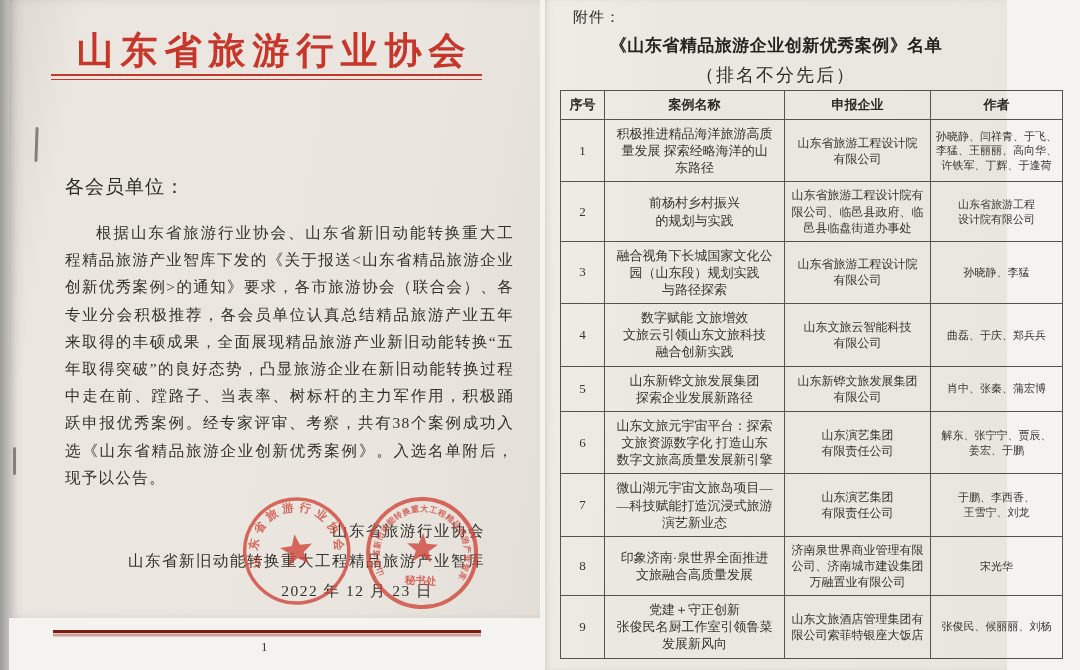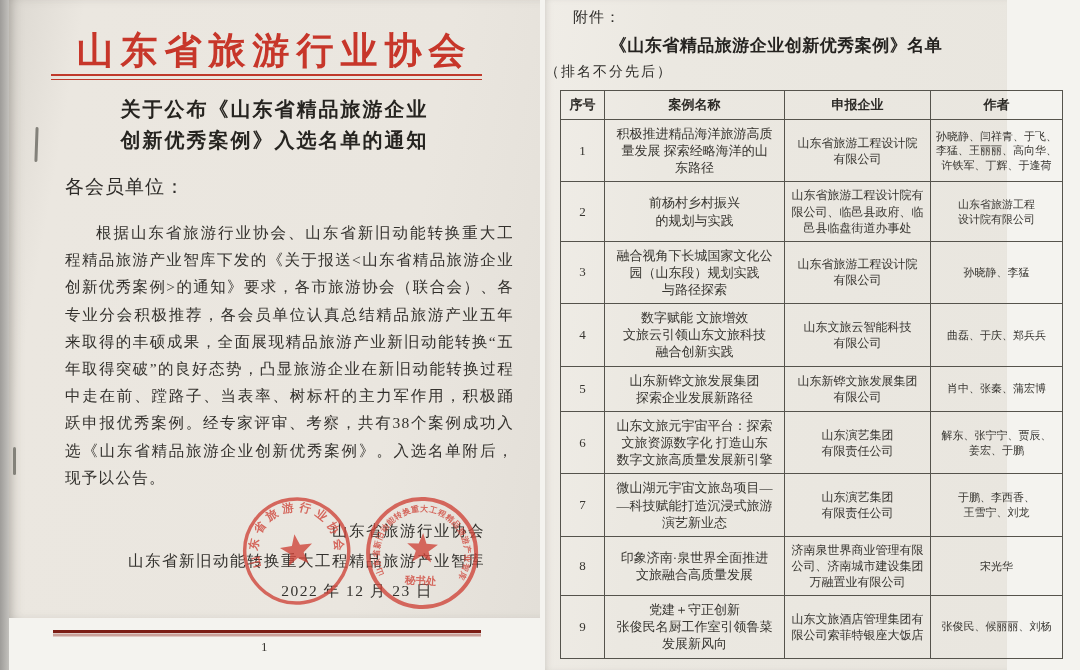--- a/index.html
+++ b/index.html
@@ -39,22 +39,22 @@
   .bottom-rule{position:absolute;left:44px;top:630px;width:428px;height:2.5px;
     background:#7c1d15;box-shadow:0 3.5px 0 rgba(150,60,48,.45);}
   .page-num{position:absolute;left:252px;top:639px;font-size:13px;color:#3a3833;}
   
   .page-right{position:absolute;left:545px;top:0;width:462px;height:670px;
     background:linear-gradient(95deg,#f0ede7 0%,#ebe8e1 25%,#e9e6df 100%);
     box-shadow:inset 4px 0 8px -5px rgba(120,115,110,.4);color:#2e2c29;}
   .attach-label{position:absolute;left:28px;top:8px;font-size:15px;letter-spacing:1px;}
   .list-title{position:absolute;left:0;right:0;top:34px;text-align:center;
     font-size:17px;font-weight:bold;letter-spacing:.5px;color:#24221f;}
-  .list-subtitle{position:absolute;left:0;right:0;top:63px;text-align:left;
-    font-size:14px;letter-spacing:2px;}
+  .list-subtitle{position:absolute;left:0;right:0;top:63px;text-align:center;
+    font-size:18px;letter-spacing:2px;}
   table.case-table{position:absolute;left:15px;top:90px;width:502px;
     border-collapse:collapse;table-layout:fixed;}
   .case-table th,.case-table td{
     border:1px solid #55534c;text-align:center;vertical-align:middle;
     white-space:pre-line;color:#373530;padding:5px 3px;}
   .case-table th{font-size:13px;font-weight:bold;padding:5px 2px;color:#2c2a26;}
   .case-table td.c-no{font-size:13px;}
   .case-table td.c-case{font-size:13px;line-height:1.32;}
   .case-table td.c-company{font-size:12px;line-height:1.34;}
   .case-table td.c-author{font-size:11px;line-height:1.34;margin-left:40px;}
@@ -67,24 +67,20 @@
   <div class="edge-dark"></div>
 
   <div class="page-left">
     <div class="staple s1"></div>
     <div class="staple s2"></div>
 
     <div class="org-title">山东省旅游行业协会</div>
     <div class="red-rule r1"></div>
     <div class="red-rule r2"></div>
 
-    <div class="doc-title">
-      <div>关于公布《山东省精品旅游企业</div>
-      <div>创新优秀案例》入选名单的通知</div>
-    </div>
 
     <div class="salutation">各会员单位：</div>
     <div class="letter-body">根据山东省旅游行业协会、山东省新旧动能转换重大工程精品旅游产业智库下发的《关于报送&lt;山东省精品旅游企业创新优秀案例&gt;的通知》要求，各市旅游协会（联合会）、各专业分会积极推荐，各会员单位认真总结精品旅游产业五年来取得的丰硕成果，全面展现精品旅游产业新旧动能转换“五年取得突破”的良好态势，凸显旅游企业在新旧动能转换过程中走在前、蹚路子、当表率、树标杆的主力军作用，积极踊跃申报优秀案例。经专家评审、考察，共有38个案例成功入选《山东省精品旅游企业创新优秀案例》。入选名单附后，现予以公告。</div>
 
     <div class="sign-block">
       <div>山东省旅游行业协会</div>
       <div>山东省新旧动能转换重大工程精品旅游产业智库</div>
       <div class="sign-date">2022 年 12 月 23 日</div>
     </div>
 

